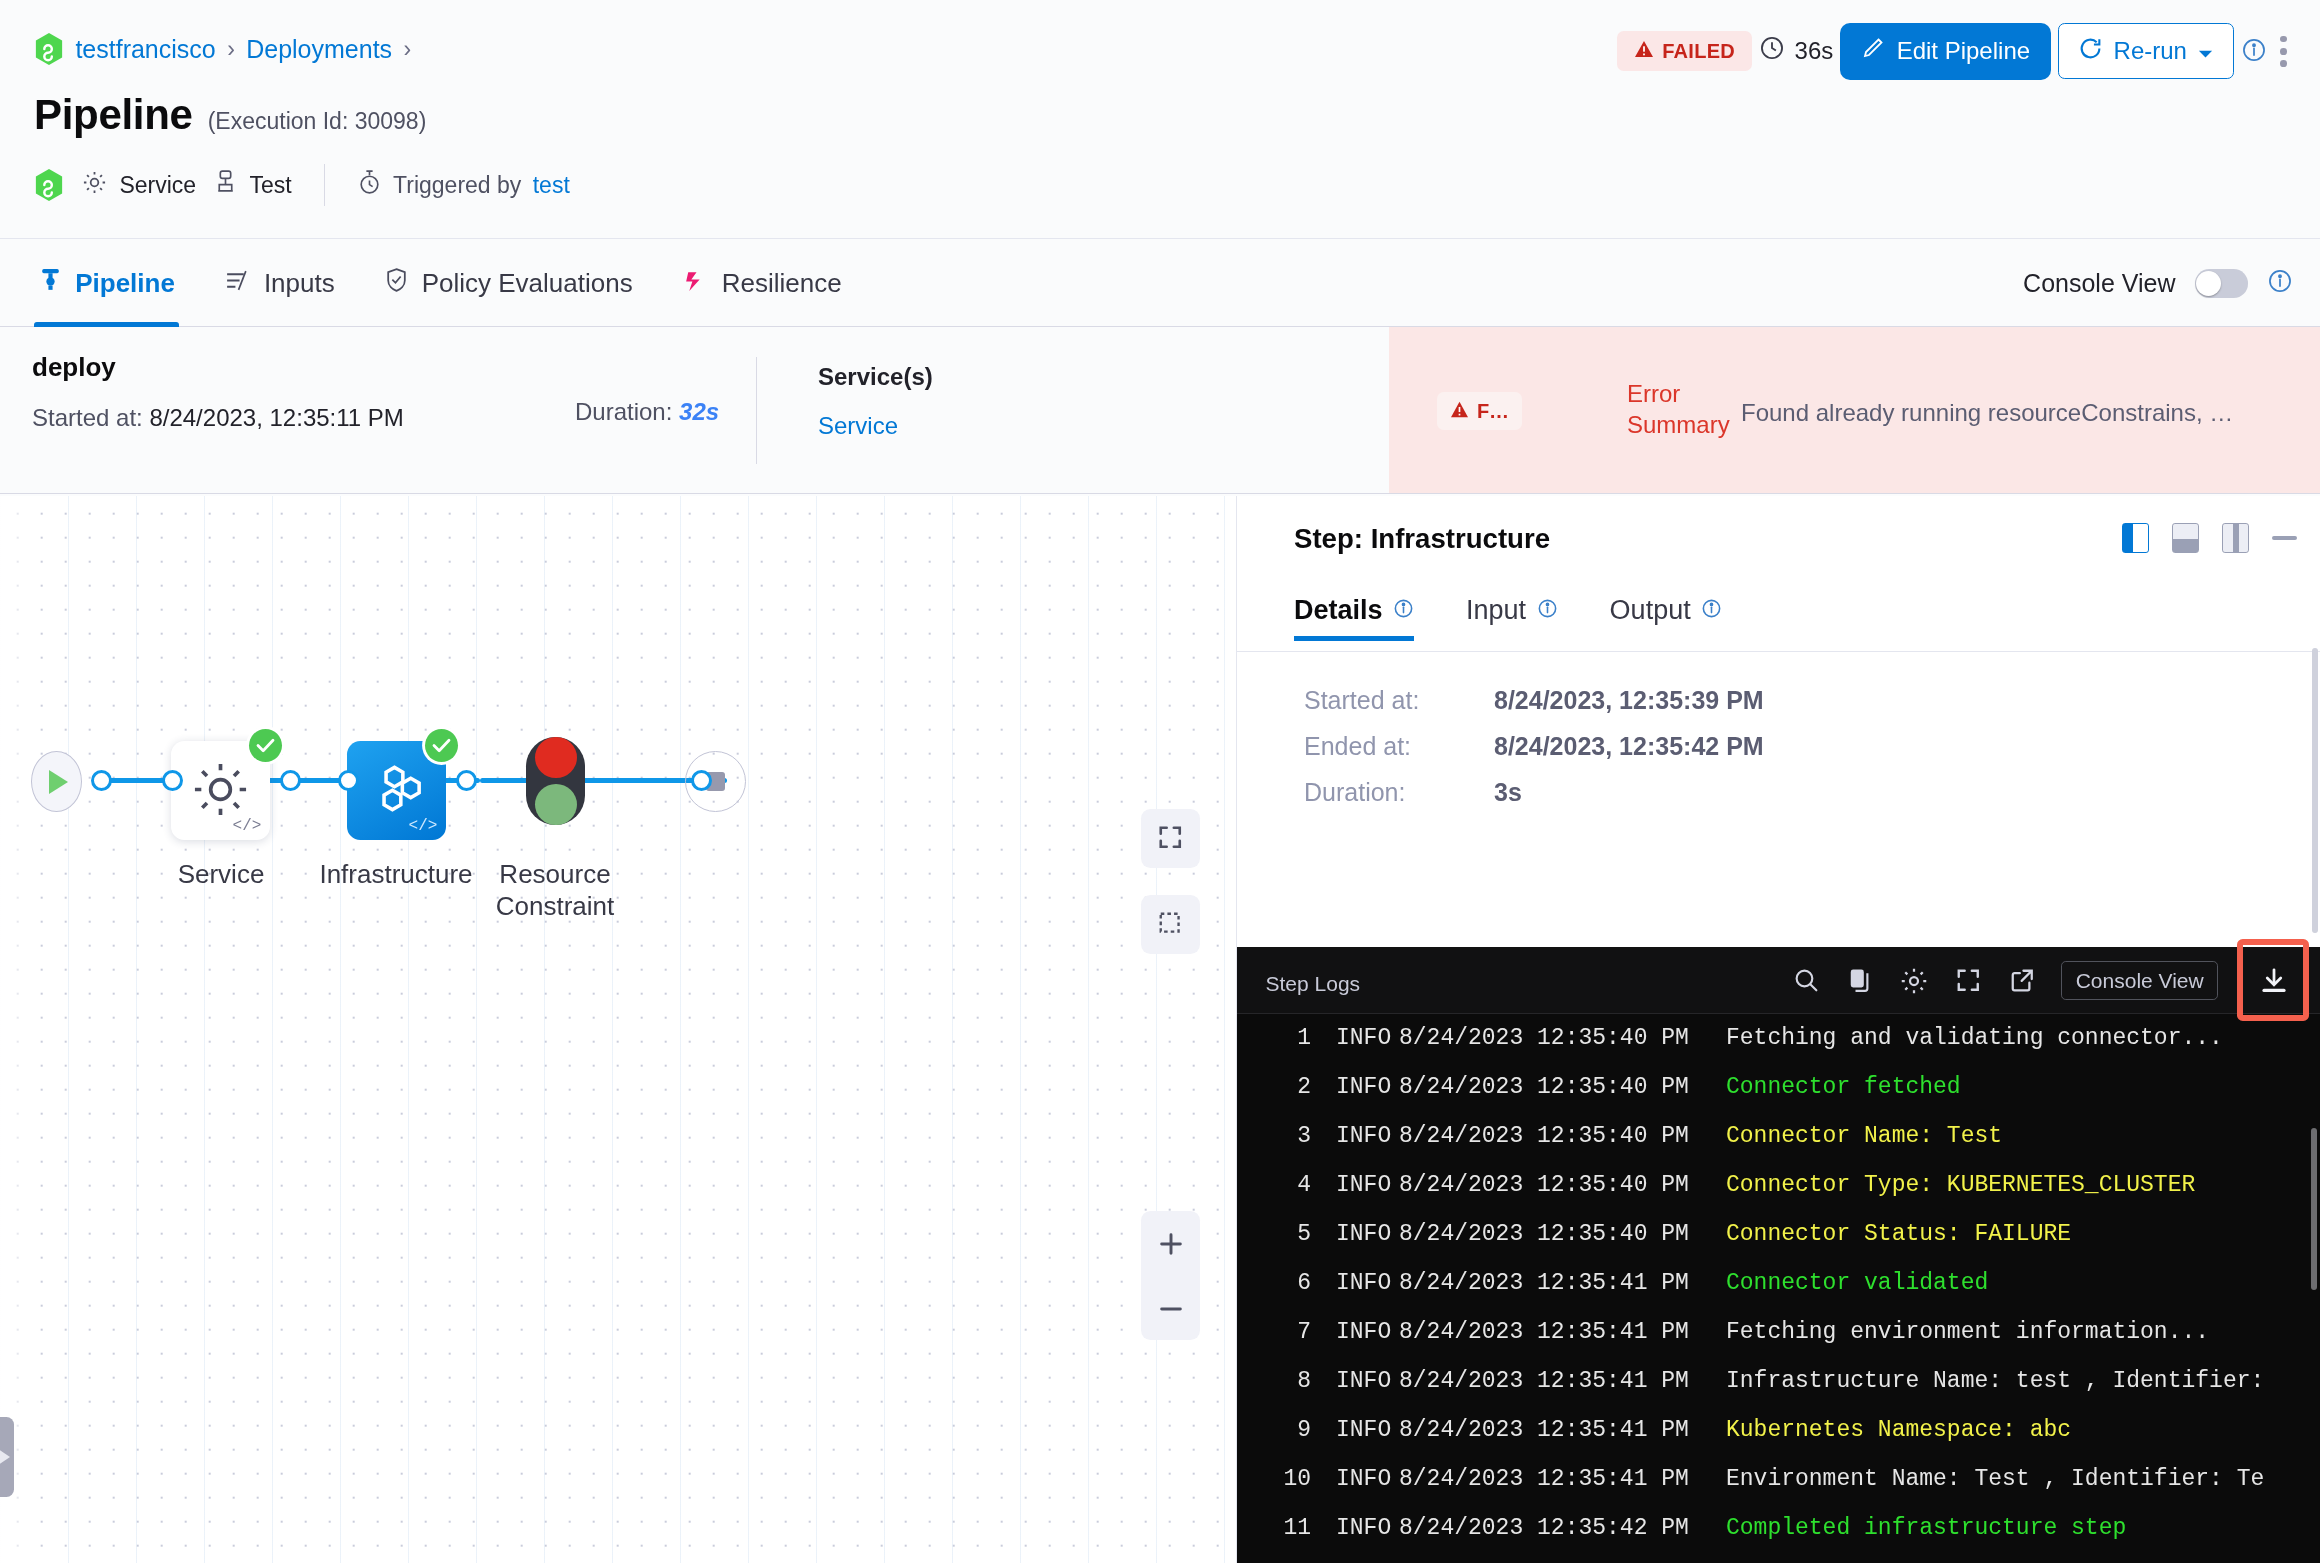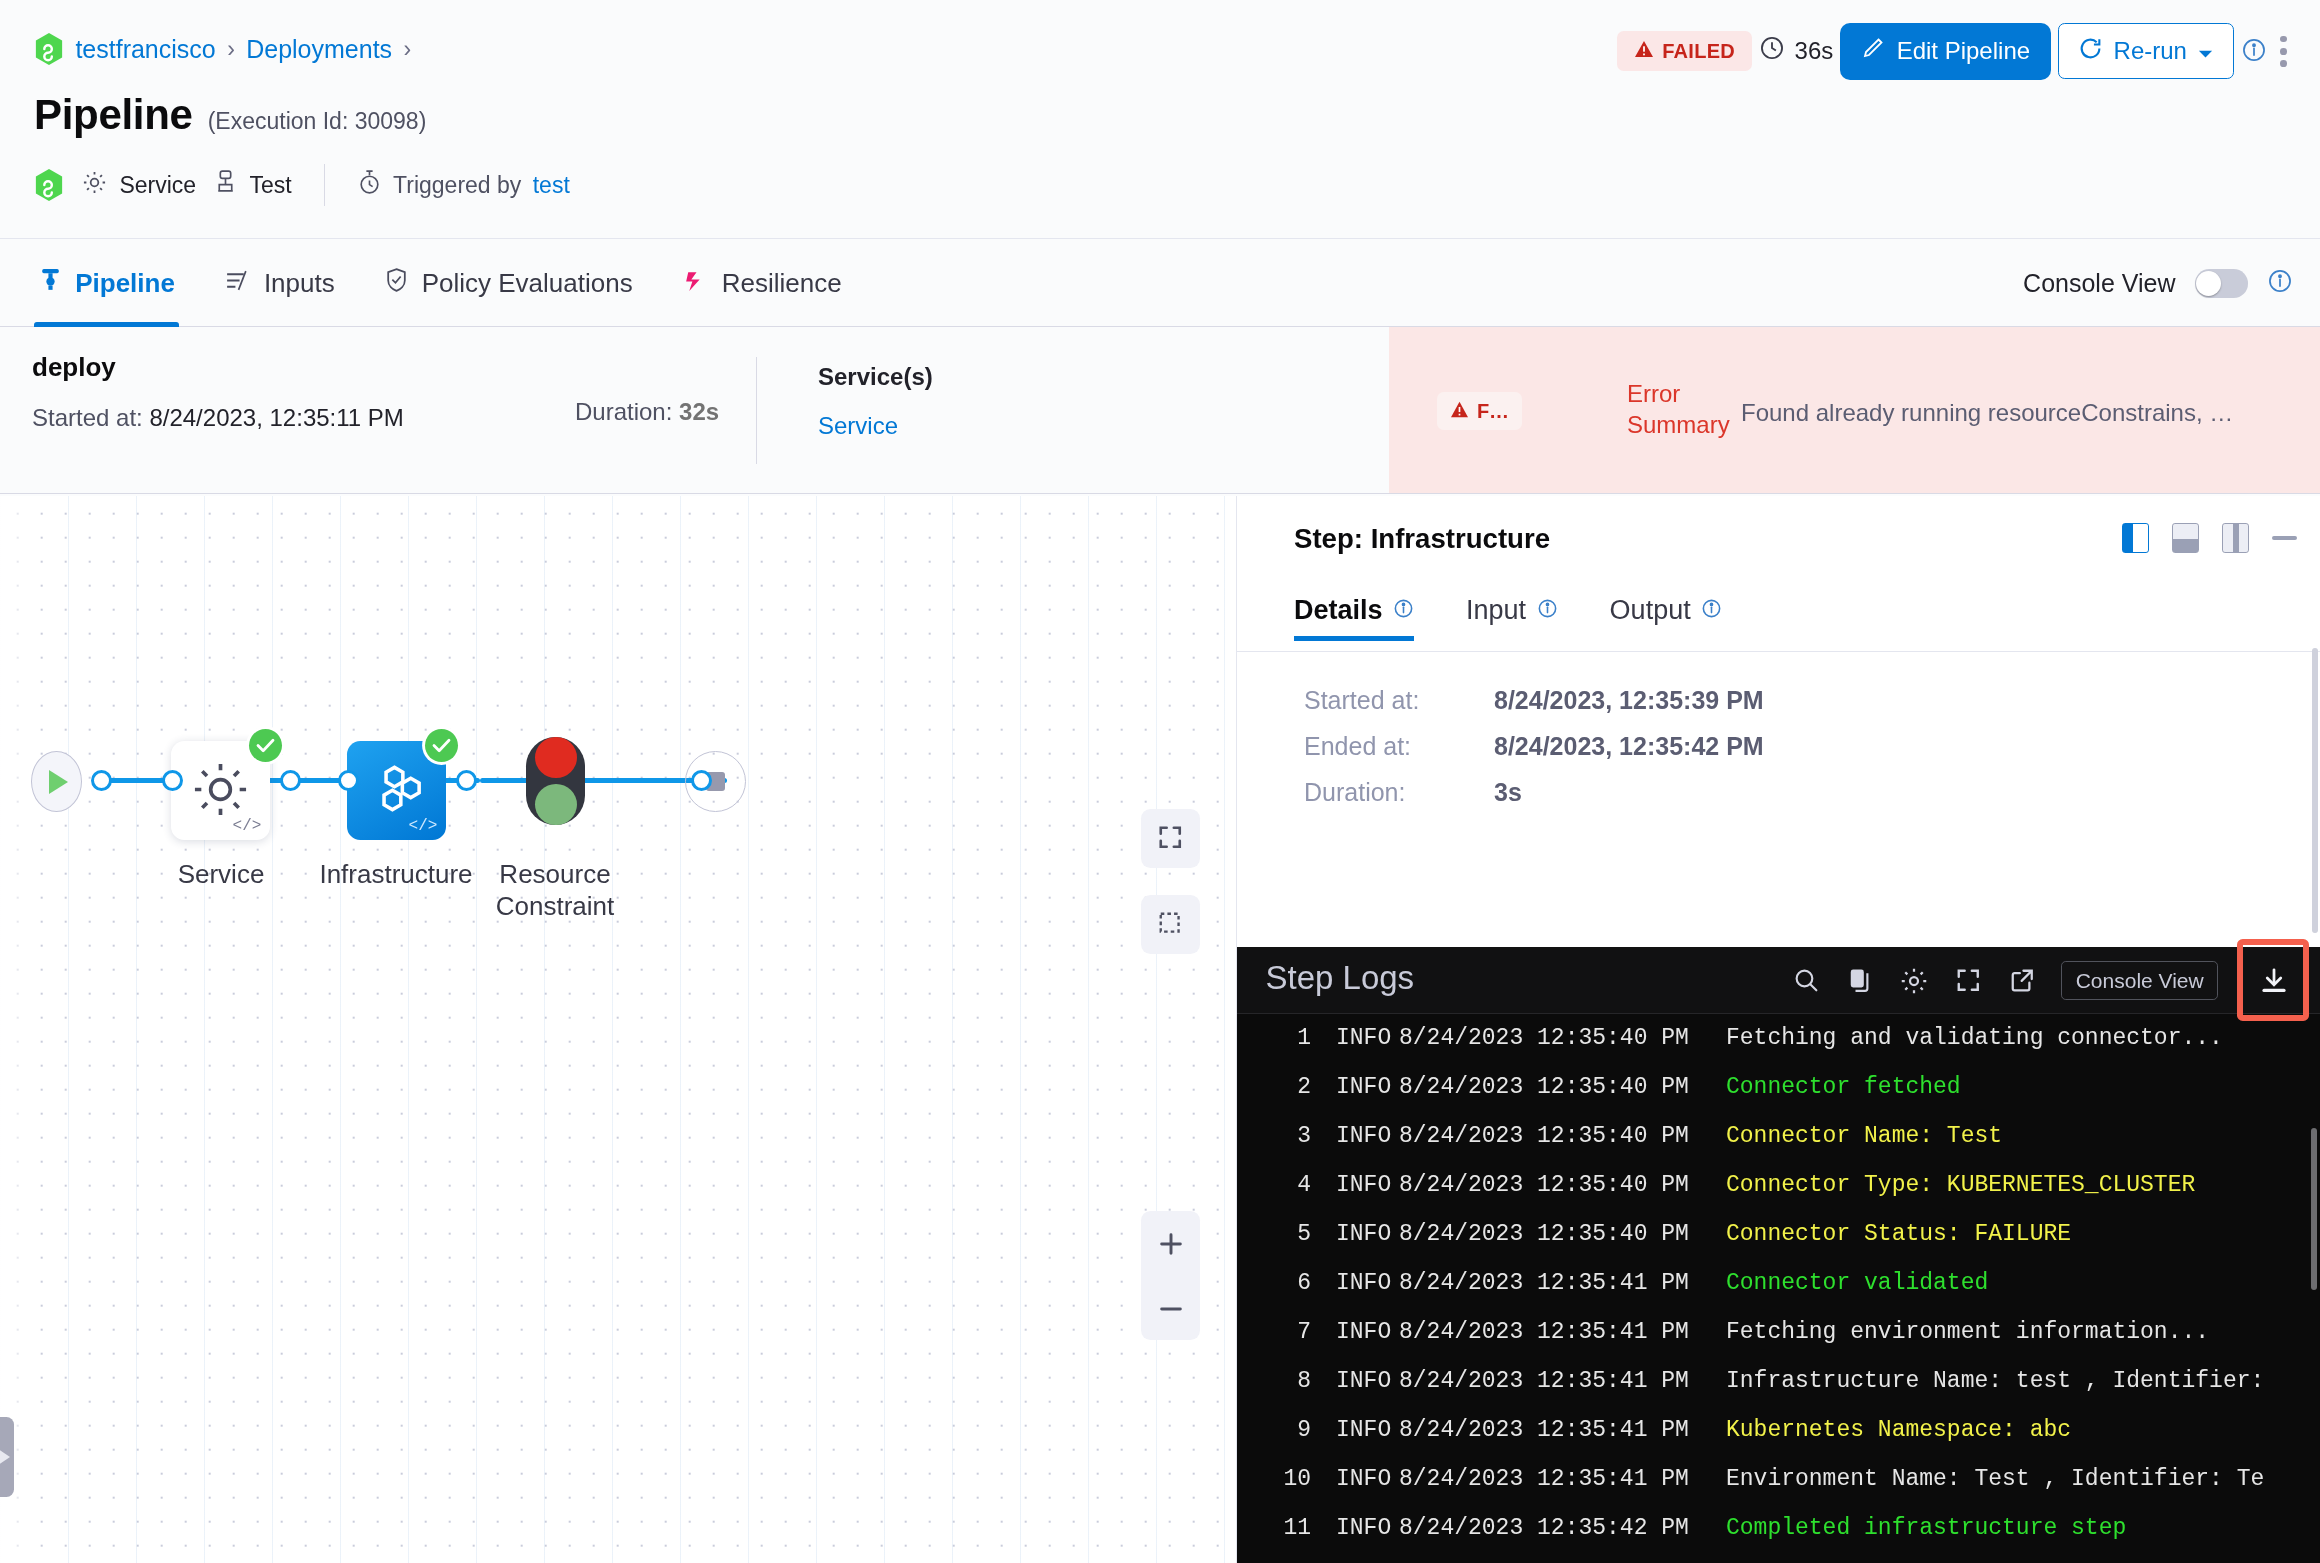--- a/index.html
+++ b/index.html
@@ -54,21 +54,21 @@
      box-shadow:0 1px 1.9px rgba(0,0,0,.3);display:block;}
 
   
   .summary{position:absolute;left:0;top:327px;width:2321px;height:167px;background:#fafbfc;
      border-bottom:1px solid #d9dae5;box-sizing:border-box;}
   .sum-left{position:absolute;left:32px;top:25px;}
   .sum-title{font-size:26px;font-weight:bold;color:#0b0b0d;}
   .sum-started{margin-top:21px;font-size:24px;color:#4f5162;}
   .sum-started b{color:#22222a;font-weight:normal;}
   .sum-dur{position:absolute;left:575px;top:71px;font-size:24px;color:#4f5162;}
-  .sum-dur b{color:#737373;font-weight:bold;}
+  .sum-dur b{color:#3b82f6;font-weight:bold;font-style:italic;}
   .sum-sep{position:absolute;left:756px;top:30px;width:1px;height:107px;background:#d9dae5;}
   .sum-col{position:absolute;top:36px;}
   .sum-col .k{font-size:24px;color:#22222a;font-weight:bold;}
   .sum-col .v{margin-top:21px;font-size:24px;color:#0278d5;cursor:pointer;}
   .sum-col .v.dim{color:#5aa9e8;}
   .errstrip{position:absolute;left:1389px;top:0;right:0;height:166px;background:#fbe7e6;}
   .err-badge{position:absolute;left:48px;top:65px;display:flex;align-items:center;gap:7.6px;
      background:#fbf1f0;color:#c6251b;font-size:20px;font-weight:bold;padding:7.6px 13.3px;border-radius:6.7px;}
   .err-lbl{position:absolute;left:238px;top:52px;font-size:24px;color:#db362a;line-height:1.28;width:114px;}
   .err-msg{position:absolute;left:352px;top:72px;font-size:24px;color:#5b5d72;white-space:nowrap;}
@@ -136,21 +136,21 @@
 
   .kvs{position:absolute;left:67px;top:190px;}
   .kv{display:flex;align-items:flex-start;margin-bottom:17px;}
   .kv .k{width:190px;font-size:25px;color:#9095ad;}
   .kv .v{font-size:25px;color:#5b5d72;font-weight:bold;}
 
   
   .logs{position:absolute;left:0;top:451px;width:1084px;height:617px;background:#0b0b0b;}
   .logs-hd{position:absolute;left:0;top:0;width:100%;height:67px;background:#111112;
      border-bottom:1px solid #262629;box-sizing:border-box;}
-  .logs-title{position:absolute;left:28.5px;top:12px;font-size:33px;color:#c8cad8;}
+  .logs-title{position:absolute;left:28.5px;top:25px;font-size:21px;color:#c8cad8;}
   .logs-tools{position:absolute;right:17px;top:0;height:67px;display:flex;align-items:center;gap:25px;}
   .ltool{cursor:pointer;display:flex;align-items:center;justify-content:center;}
   .consolebtn{border:1px solid #51535c;border-radius:4.8px;color:#c8cad8;font-size:21px;padding:6.7px 13.3px;cursor:pointer;}
   .dlwrap{position:relative;width:61px;height:59px;display:flex;align-items:center;justify-content:center;cursor:pointer;}
   .dlhl{position:absolute;left:-5.7px;top:-12.4px;width:72px;height:82px;border:6.7px solid #f4604d;border-radius:5.7px;box-sizing:border-box;}
 
   .logbody{position:absolute;left:0;top:67px;width:1084px;height:551px;overflow:hidden;
      font-family:"Liberation Mono", monospace;font-size:23px;line-height:49px;}
   .logline{display:flex;align-items:center;white-space:pre;}
   .ln{width:74px;text-align:right;color:#e6e6e6;}

